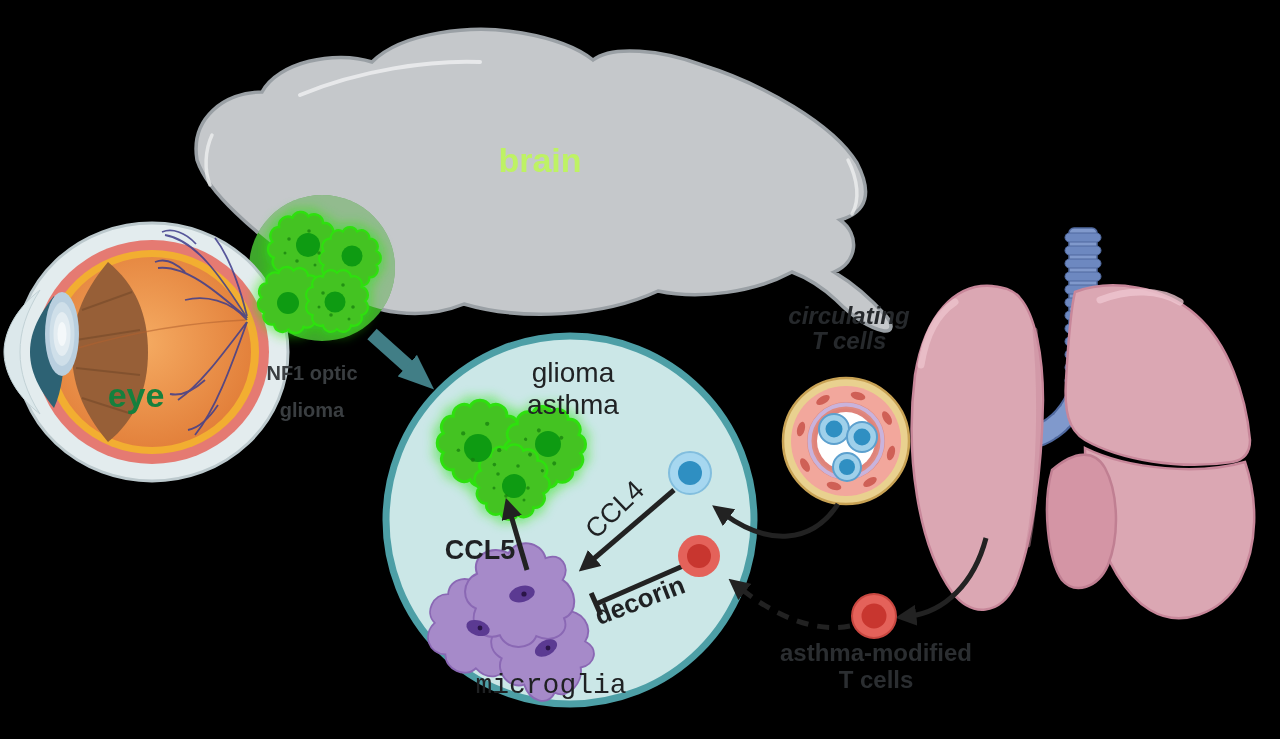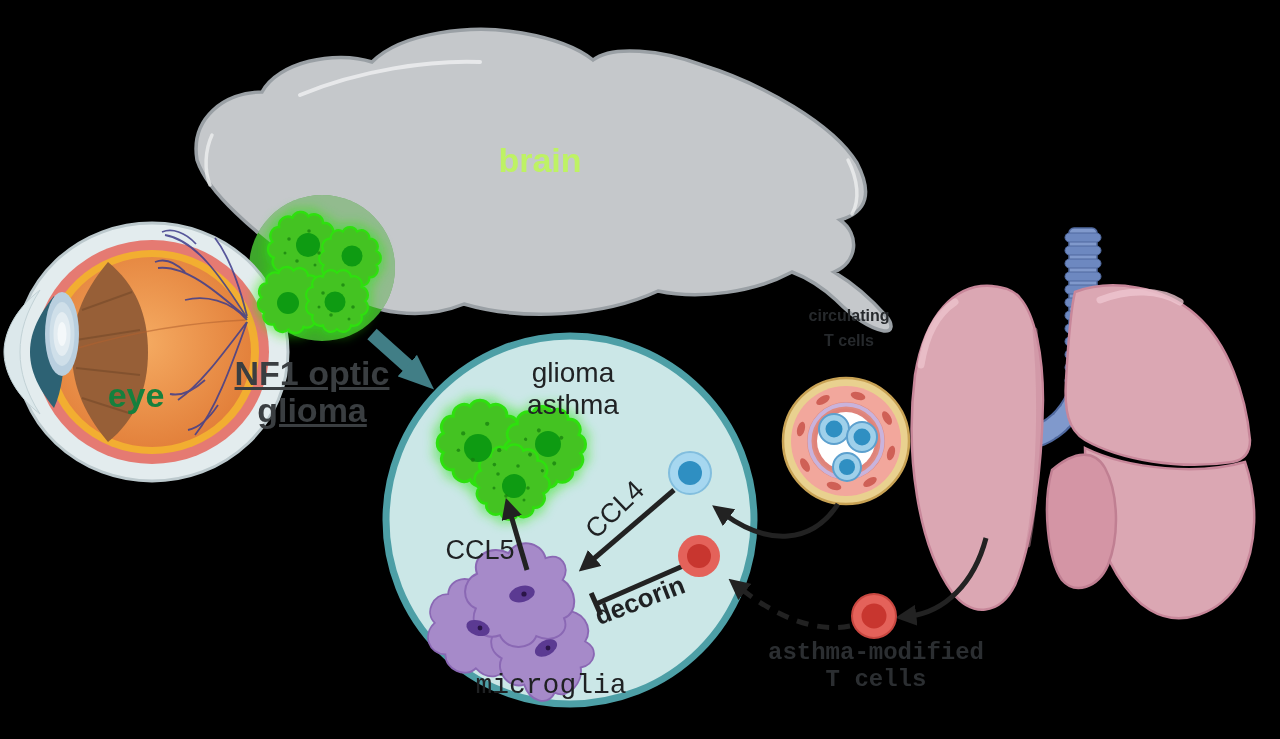--- a/index.html
+++ b/index.html
@@ -267,42 +267,42 @@
   <g>
     <circle cx="874" cy="616" r="22" fill="#e4625a" stroke="#c84740" stroke-width="2"></circle>
     <circle cx="874" cy="616" r="12.5" fill="#c8362f"></circle>
   </g>
 </svg>
 
 <div class="lbl b" style="left:136px;top:396px;font-size:34px;color:#15803d;">eye</div>
 
 <div class="lbl b" style="left:540px;top:161px;font-size:34px;color:#bef264;">brain</div>
 
-<div class="lbl b" style="left:312px;top:392px;font-size:34px;color:#3a3e41;line-height:37px;text-decoration:underline;">
+<div class="lbl b" style="left:312px;top:392px;font-size:20px;color:#3a3e41;line-height:37px;">
   <span class="ln">NF1 optic</span>
   <span class="ln">glioma</span>
 </div>
 
 <div class="lbl" style="left:573px;top:389px;font-size:28px;color:#202224;line-height:32px;">
   <span class="ln">glioma</span>
   <span class="ln">asthma</span>
 </div>
 
-<div class="lbl" style="left:480px;top:551px;font-size:27px;">CCL5</div>
+<div class="lbl" style="left:480px;top:551px;font-size:27px;font-weight:bold;">CCL5</div>
 
 <div class="lbl" style="left:615px;top:510px;font-size:27px;transform:translate(-50%,-50%) rotate(-44deg);">CCL4</div>
 
 <div class="lbl b" style="left:640px;top:601px;font-size:26px;transform:translate(-50%,-50%) rotate(-21deg);">decorin</div>
 
 <div class="lbl" style="left:551px;top:686px;font-size:28px;font-family:Liberation Mono, monospace;">microglia</div>
 
-<div class="lbl b" style="left:849px;top:328px;font-size:16px;color:#26292c;line-height:25px;">
+<div class="lbl b" style="left:849px;top:328px;font-size:24px;color:#26292c;line-height:25px;font-style:italic;">
   <span class="ln">circulating</span>
   <span class="ln">T cells</span>
 </div>
 
 
-<div class="lbl b" style="left:876px;top:666px;font-size:24px;color:#2b2e31;line-height:27px;font-family:Liberation Mono, monospace;">
+<div class="lbl b" style="left:876px;top:666px;font-size:24px;color:#2b2e31;line-height:27px;">
   <span class="ln">asthma-modified</span>
   <span class="ln">T cells</span>
 </div>
 
 </div>
 
 </body></html>

